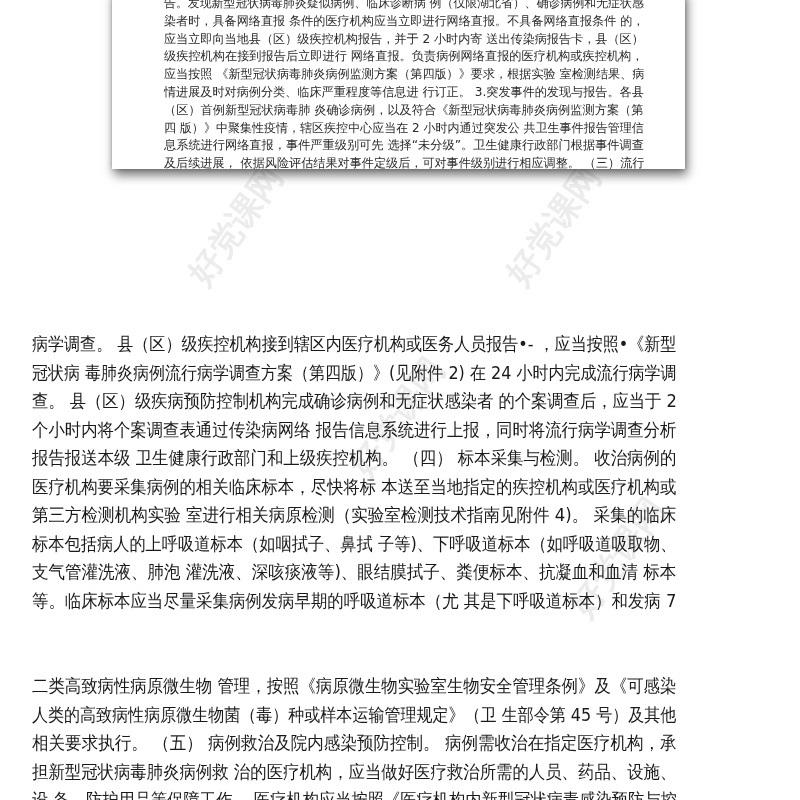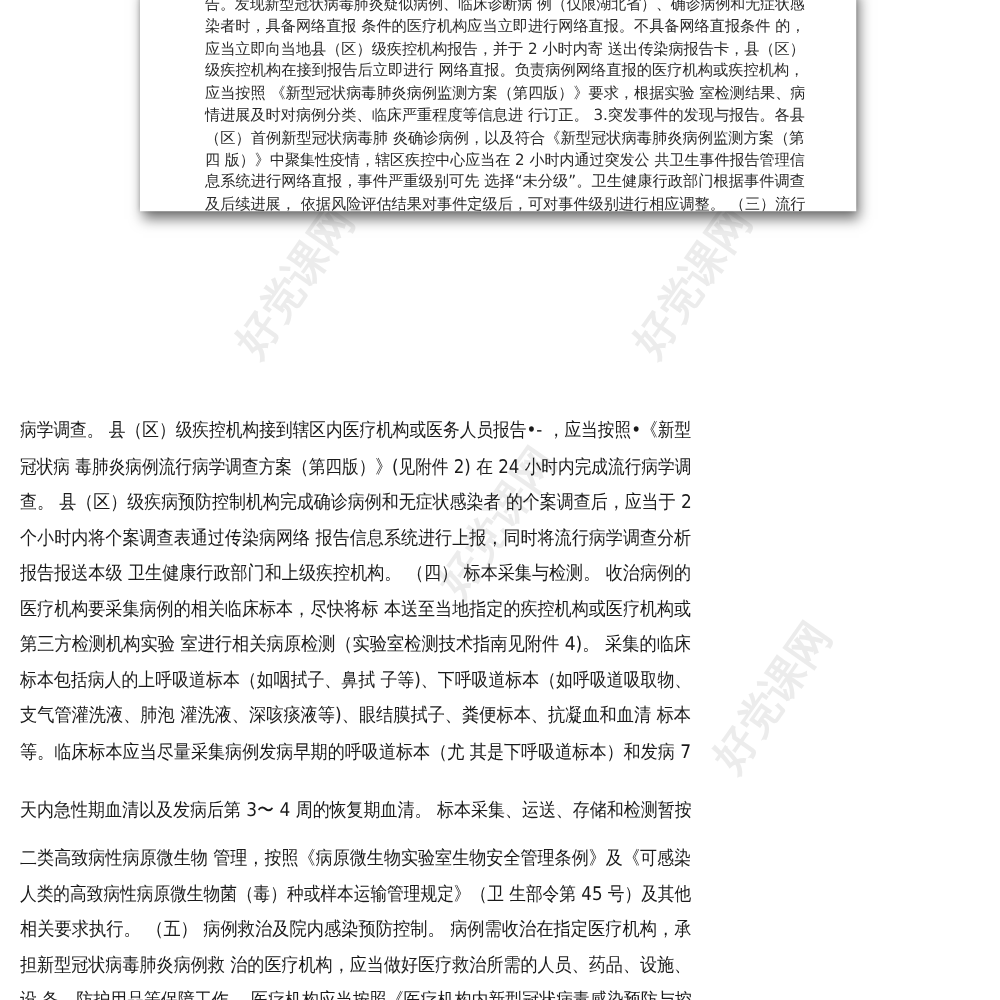--- a/index.html
+++ b/index.html
@@ -39,23 +39,23 @@
       text-align: justify;
       letter-spacing: 0px;
     }
     .card-line {
       display: block;
       white-space: nowrap;
       overflow: hidden;
     }
     .body-text {
       position: absolute;
-      left: 16px;
+      left: 32px;
       width: 760px;
-      font-size: 15px;
+      font-size: 18px;
       color: #1a1a1a;
     }
     .body-line {
       display: block;
       white-space: nowrap;
       height: 28.5px;
       line-height: 28.5px;
       overflow: hidden;
       transform-origin: left center;
     }
@@ -101,23 +101,20 @@
     <span class="body-line" style="display: block; transform: scaleX(0.904934); transform-origin: left center; overflow: visible;">查。 县（区）级疾病预防控制机构完成确诊病例和无症状感染者 的个案调查后，应当于 2</span>
     <span class="body-line" style="display: block; transform: scaleX(0.910412); transform-origin: left center; overflow: visible;">个小时内将个案调查表通过传染病网络 报告信息系统进行上报，同时将流行病学调查分析</span>
     <span class="body-line" style="display: block; transform: scaleX(0.911515); transform-origin: left center; overflow: visible;">报告报送本级 卫生健康行政部门和上级疾控机构。 （四） 标本采集与检测。 收治病例的</span>
     <span class="body-line" style="display: block; transform: scaleX(0.910412); transform-origin: left center; overflow: visible;">医疗机构要采集病例的相关临床标本，尽快将标 本送至当地指定的疾控机构或医疗机构或</span>
     <span class="body-line" style="display: block; transform: scaleX(0.918193); transform-origin: left center; overflow: visible;">第三方检测机构实验 室进行相关病原检测（实验室检测技术指南见附件 4)。 采集的临床</span>
     <span class="body-line" style="display: block; transform: scaleX(0.901679); transform-origin: left center; overflow: visible;">标本包括病人的上呼吸道标本（如咽拭子、鼻拭 子等)、下呼吸道标本（如呼吸道吸取物、</span>
     <span class="body-line" style="display: block; transform: scaleX(0.917073); transform-origin: left center; overflow: visible;">支气管灌洗液、肺泡 灌洗液、深咳痰液等)、眼结膜拭子、粪便标本、抗凝血和血清 标本</span>
     <span class="body-line" style="display: block; transform: scaleX(0.911515); transform-origin: left center; overflow: visible;">等。临床标本应当尽量采集病例发病早期的呼吸道标本（尤 其是下呼吸道标本）和发病 7</span>
   </div>
 
-  <div class="body-text" style="top:634px;">
-    <span class="body-line" style="display: block; transform: scaleX(0.906024); transform-origin: left center; overflow: visible;">天内急性期血清以及发病后第 3〜 4 周的恢复期血清。 标本采集、运送、存储和检测暂按</span>
-  </div>
 
   <div class="body-text" style="top:672px;">
     <span class="body-line" style="display: block; transform: scaleX(0.910412); transform-origin: left center; overflow: visible;">二类高致病性病原微生物 管理，按照《病原微生物实验室生物安全管理条例》及《可感染</span>
     <span class="body-line" style="display: block; transform: scaleX(0.889941); transform-origin: left center; overflow: visible;">人类的高致病性病原微生物菌（毒）种或样本运输管理规定》（卫 生部令第 45 号）及其他</span>
     <span class="body-line" style="display: block; transform: scaleX(0.919315); transform-origin: left center; overflow: visible;">相关要求执行。 （五） 病例救治及院内感染预防控制。 病例需收治在指定医疗机构，承</span>
     <span class="body-line" style="display: block; transform: scaleX(0.910412); transform-origin: left center; overflow: visible;">担新型冠状病毒肺炎病例救 治的医疗机构，应当做好医疗救治所需的人员、药品、设施、</span>
     <span class="body-line" style="display: block; transform: scaleX(0.903846); transform-origin: left center; overflow: visible;">设 备、防护用品等保障工作。 医疗机构应当按照《医疗机构内新型冠状病毒感染预防与控</span>
   </div>
 
 </div>

